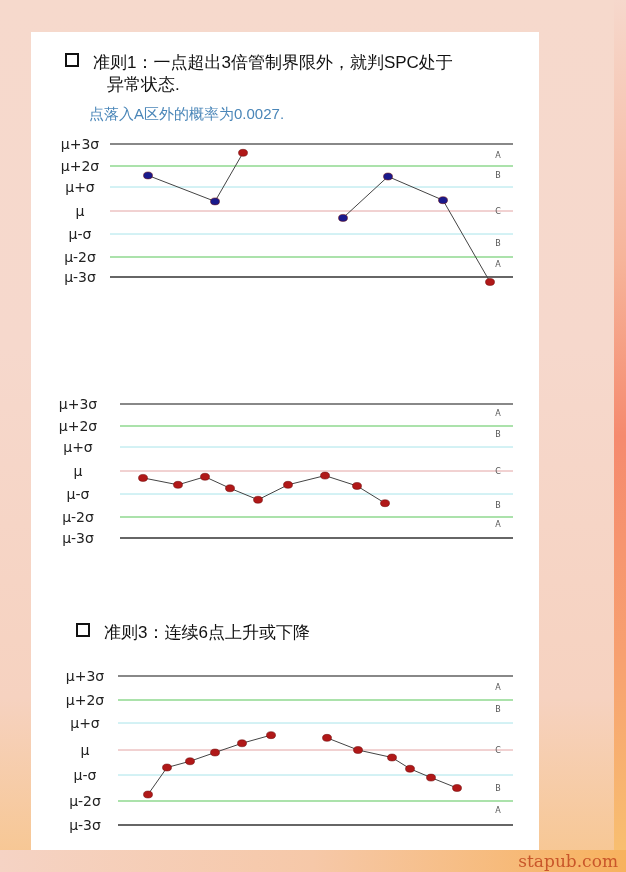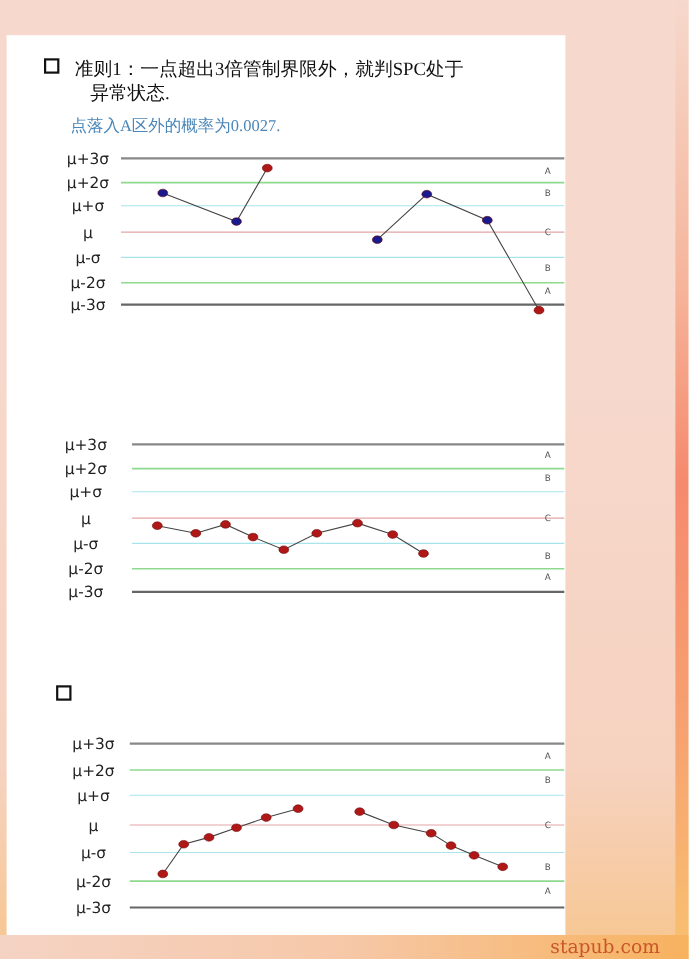--- a/index.html
+++ b/index.html
@@ -3,42 +3,42 @@
 <meta charset="utf-8">
 <style>
 html,body{margin:0;padding:0;}
 body{width:626px;height:872px;position:relative;overflow:hidden;
  background:linear-gradient(180deg,#f6d9cc 0%,#f6d8cc 40%,#f6d2c0 80%,#f7c68f 100%);
  font-family:"Liberation Sans","DejaVu Sans",sans-serif;}
 .rightbar{position:absolute;left:614px;top:0;width:12px;height:872px;
  background:linear-gradient(180deg,#f6d8cc 0%,#f6b49a 30%,#f58a6e 50%,#f7a070 75%,#f8c270 100%);}
 .bottombar{position:absolute;left:0;top:850px;width:626px;height:22px;
  background:linear-gradient(90deg,#f5d3c4 0%,#f6c8a8 50%,#f7b25e 100%);}
-.card{position:absolute;left:6px;top:32px;width:508px;height:818px;background:#fff;font-family:Liberation Serif, serif;}
+.card{position:absolute;left:31px;top:32px;width:508px;height:818px;background:#fff;}
 .heading{position:absolute;font-size:17px;color:#111;line-height:22px;}
 .heading .box{display:inline-block;width:10px;height:10px;border:2px solid #111;margin-right:14px;vertical-align:1px;}
 .note{position:absolute;font-size:15px;color:#4a86b8;text-align:center;}
 svg text{font-family:"DejaVu Sans",sans-serif;}
-.wm{position:absolute;right:26px;top:851px;font-family:"DejaVu Serif",serif;font-size:17px;color:#c9562a;}
+.wm{position:absolute;right:8px;top:851px;font-family:"DejaVu Serif",serif;font-size:17px;color:#c9562a;}
 </style>
 </head>
 <body>
 
 <div class="rightbar"></div>
 <div class="bottombar"></div>
 
 <div class="card">
  <div class="heading" style="left:34px;top:20px;">
   <span class="box"></span><span>准则1：一点超出3倍管制界限外，就判SPC处于</span><br>
   <span style="margin-left:42px">异常状态.</span>
  </div>
  <div class="note" style="left:58px;top:73px;">点落入A区外的概率为0.0027.</div>
 
  <div class="heading" style="left:45px;top:590px;">
-  <span class="box"></span>
+  <span class="box"></span><span>准则3：连续6点上升或下降</span>
  </div>
 </div>
 
 <svg id="charts" width="626" height="872" style="position:absolute;left:0;top:0">
     <line x1="110" x2="513" y1="144" y2="144" stroke="#888" stroke-width="2"></line>
     <text x="80" y="149" text-anchor="middle" font-size="14" fill="#222">μ+3σ</text>
     <line x1="110" x2="513" y1="166" y2="166" stroke="#8fd98f" stroke-width="1.5"></line>
     <text x="80" y="171" text-anchor="middle" font-size="14" fill="#222">μ+2σ</text>
     <line x1="110" x2="513" y1="187" y2="187" stroke="#a8e4ea" stroke-width="1"></line>
     <text x="80" y="192" text-anchor="middle" font-size="14" fill="#222">μ+σ</text>

